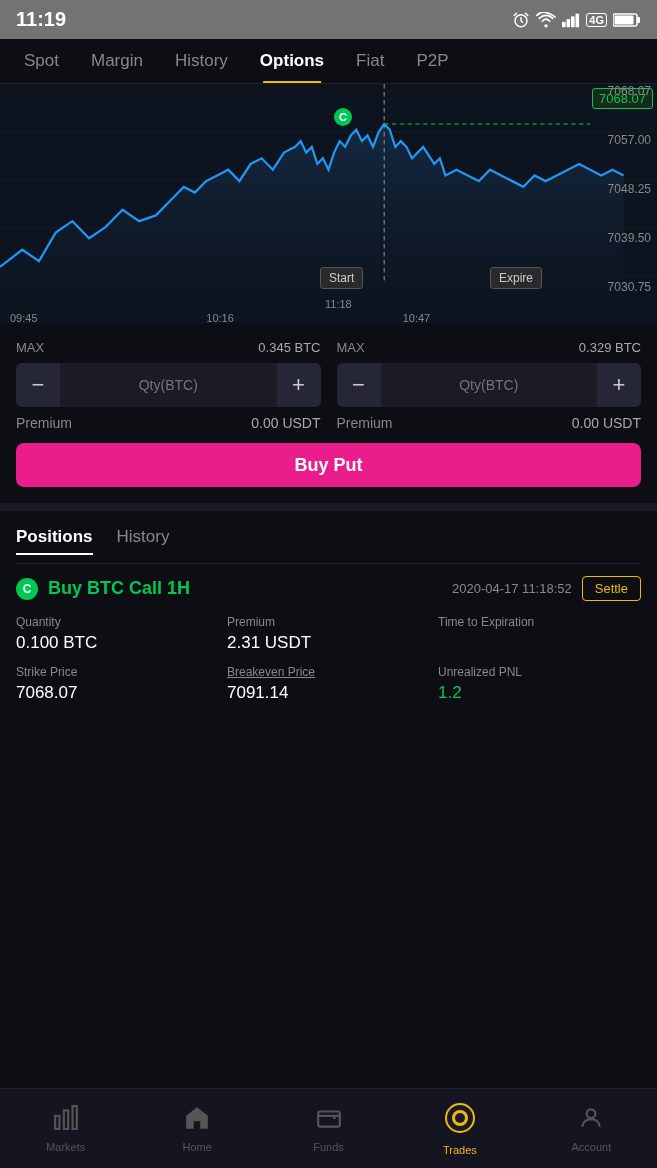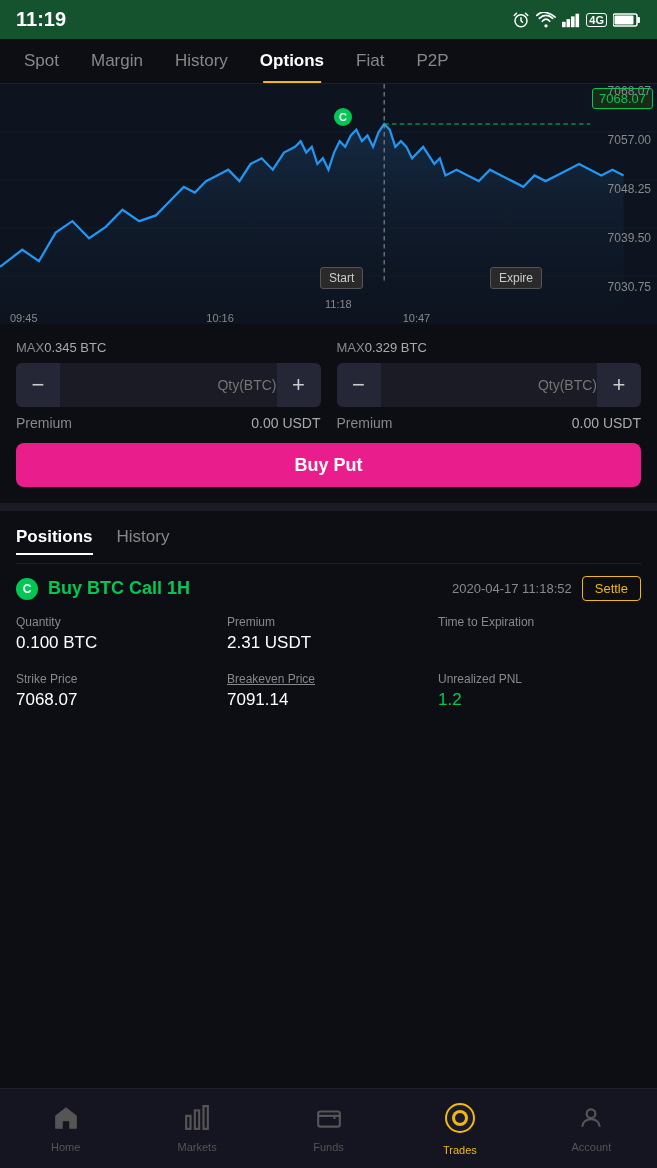--- a/index.html
+++ b/index.html
@@ -12,21 +12,21 @@
       min-height: 1168px;
       overflow-x: hidden;
     }
 
     
     .status-bar {
       display: flex;
       justify-content: space-between;
       align-items: center;
       padding: 8px 16px;
-      background: #14532d;
+      background: #737373;
     }
     .status-time {
       font-size: 20px;
       font-weight: 600;
       color: #fff;
     }
     .status-icons {
       display: flex;
       align-items: center;
       gap: 6px;
@@ -149,20 +149,21 @@
     .trading-row {
       display: flex;
       gap: 16px;
       margin-bottom: 12px;
     }
     .trading-col {
       flex: 1;
     }
     .max-label {
       display: flex;
+      justify-content: space-between;
       font-size: 13px;
       color: #888;
       margin-bottom: 8px;
     }
     .max-value {
       color: #aaa;
       font-size: 13px;
     }
     .qty-control {
       display: flex;
@@ -183,21 +184,21 @@
       cursor: pointer;
       border: none;
       outline: none;
       flex-shrink: 0;
     }
     .qty-input {
       flex: 1;
       background: transparent;
       border: none;
       color: #888;
-      text-align: right;
+      text-align: center;
       font-size: 14px;
       outline: none;
     }
     .premium-row {
       display: flex;
       justify-content: space-between;
       font-size: 14px;
       color: #888;
       margin-top: 8px;
     }
@@ -296,21 +297,21 @@
       background: transparent;
       color: #f0b90b;
       font-size: 13px;
       padding: 4px 12px;
       border-radius: 4px;
       cursor: pointer;
     }
     .position-grid {
       display: grid;
       grid-template-columns: 1fr 1fr 1fr;
-      gap: 19px 8px;
+      gap: 12px 8px;
     }
     .pos-field-label {
       font-size: 12px;
       color: #888;
       margin-bottom: 4px;
     }
     .pos-field-value {
       font-size: 17px;
       color: #fff;
       font-weight: 500;
@@ -557,35 +558,35 @@
         </div>
       </div>
     </div>
   </div>
 
 </div>
 
 <div class="bottom-nav">
   <div class="nav-item">
     <span class="nav-icon">
-      <svg width="26" height="26" viewBox="0 0 24 24" fill="#555">
-          <polygon points="12,2 2,10 2,22 9,22 9,15 15,15 15,22 22,22 22,10"></polygon>
-        </svg>
-    </span>
-    <span class="nav-label">Home</span>
-  </div>
-  <div class="nav-item">
-    <span class="nav-icon">
       <svg width="26" height="26" viewBox="0 0 24 24" fill="none" stroke="#555" stroke-width="2">
           <rect x="2" y="10" width="4" height="12"></rect>
           <rect x="10" y="5" width="4" height="17"></rect>
           <rect x="18" y="1" width="4" height="21"></rect>
         </svg>
     </span>
     <span class="nav-label">Markets</span>
+  </div>
+  <div class="nav-item">
+    <span class="nav-icon">
+      <svg width="26" height="26" viewBox="0 0 24 24" fill="#555">
+          <polygon points="12,2 2,10 2,22 9,22 9,15 15,15 15,22 22,22 22,10"></polygon>
+        </svg>
+    </span>
+    <span class="nav-label">Home</span>
   </div>
   <div class="nav-item">
     <span class="nav-icon">
       <svg width="26" height="26" viewBox="0 0 24 24" fill="none" stroke="#555" stroke-width="2">
           <rect x="2" y="6" width="20" height="14" rx="2"></rect>
           <path d="M16 12h2M2 10h20"></path>
         </svg>
     </span>
     <span class="nav-label">Funds</span>
   </div>

